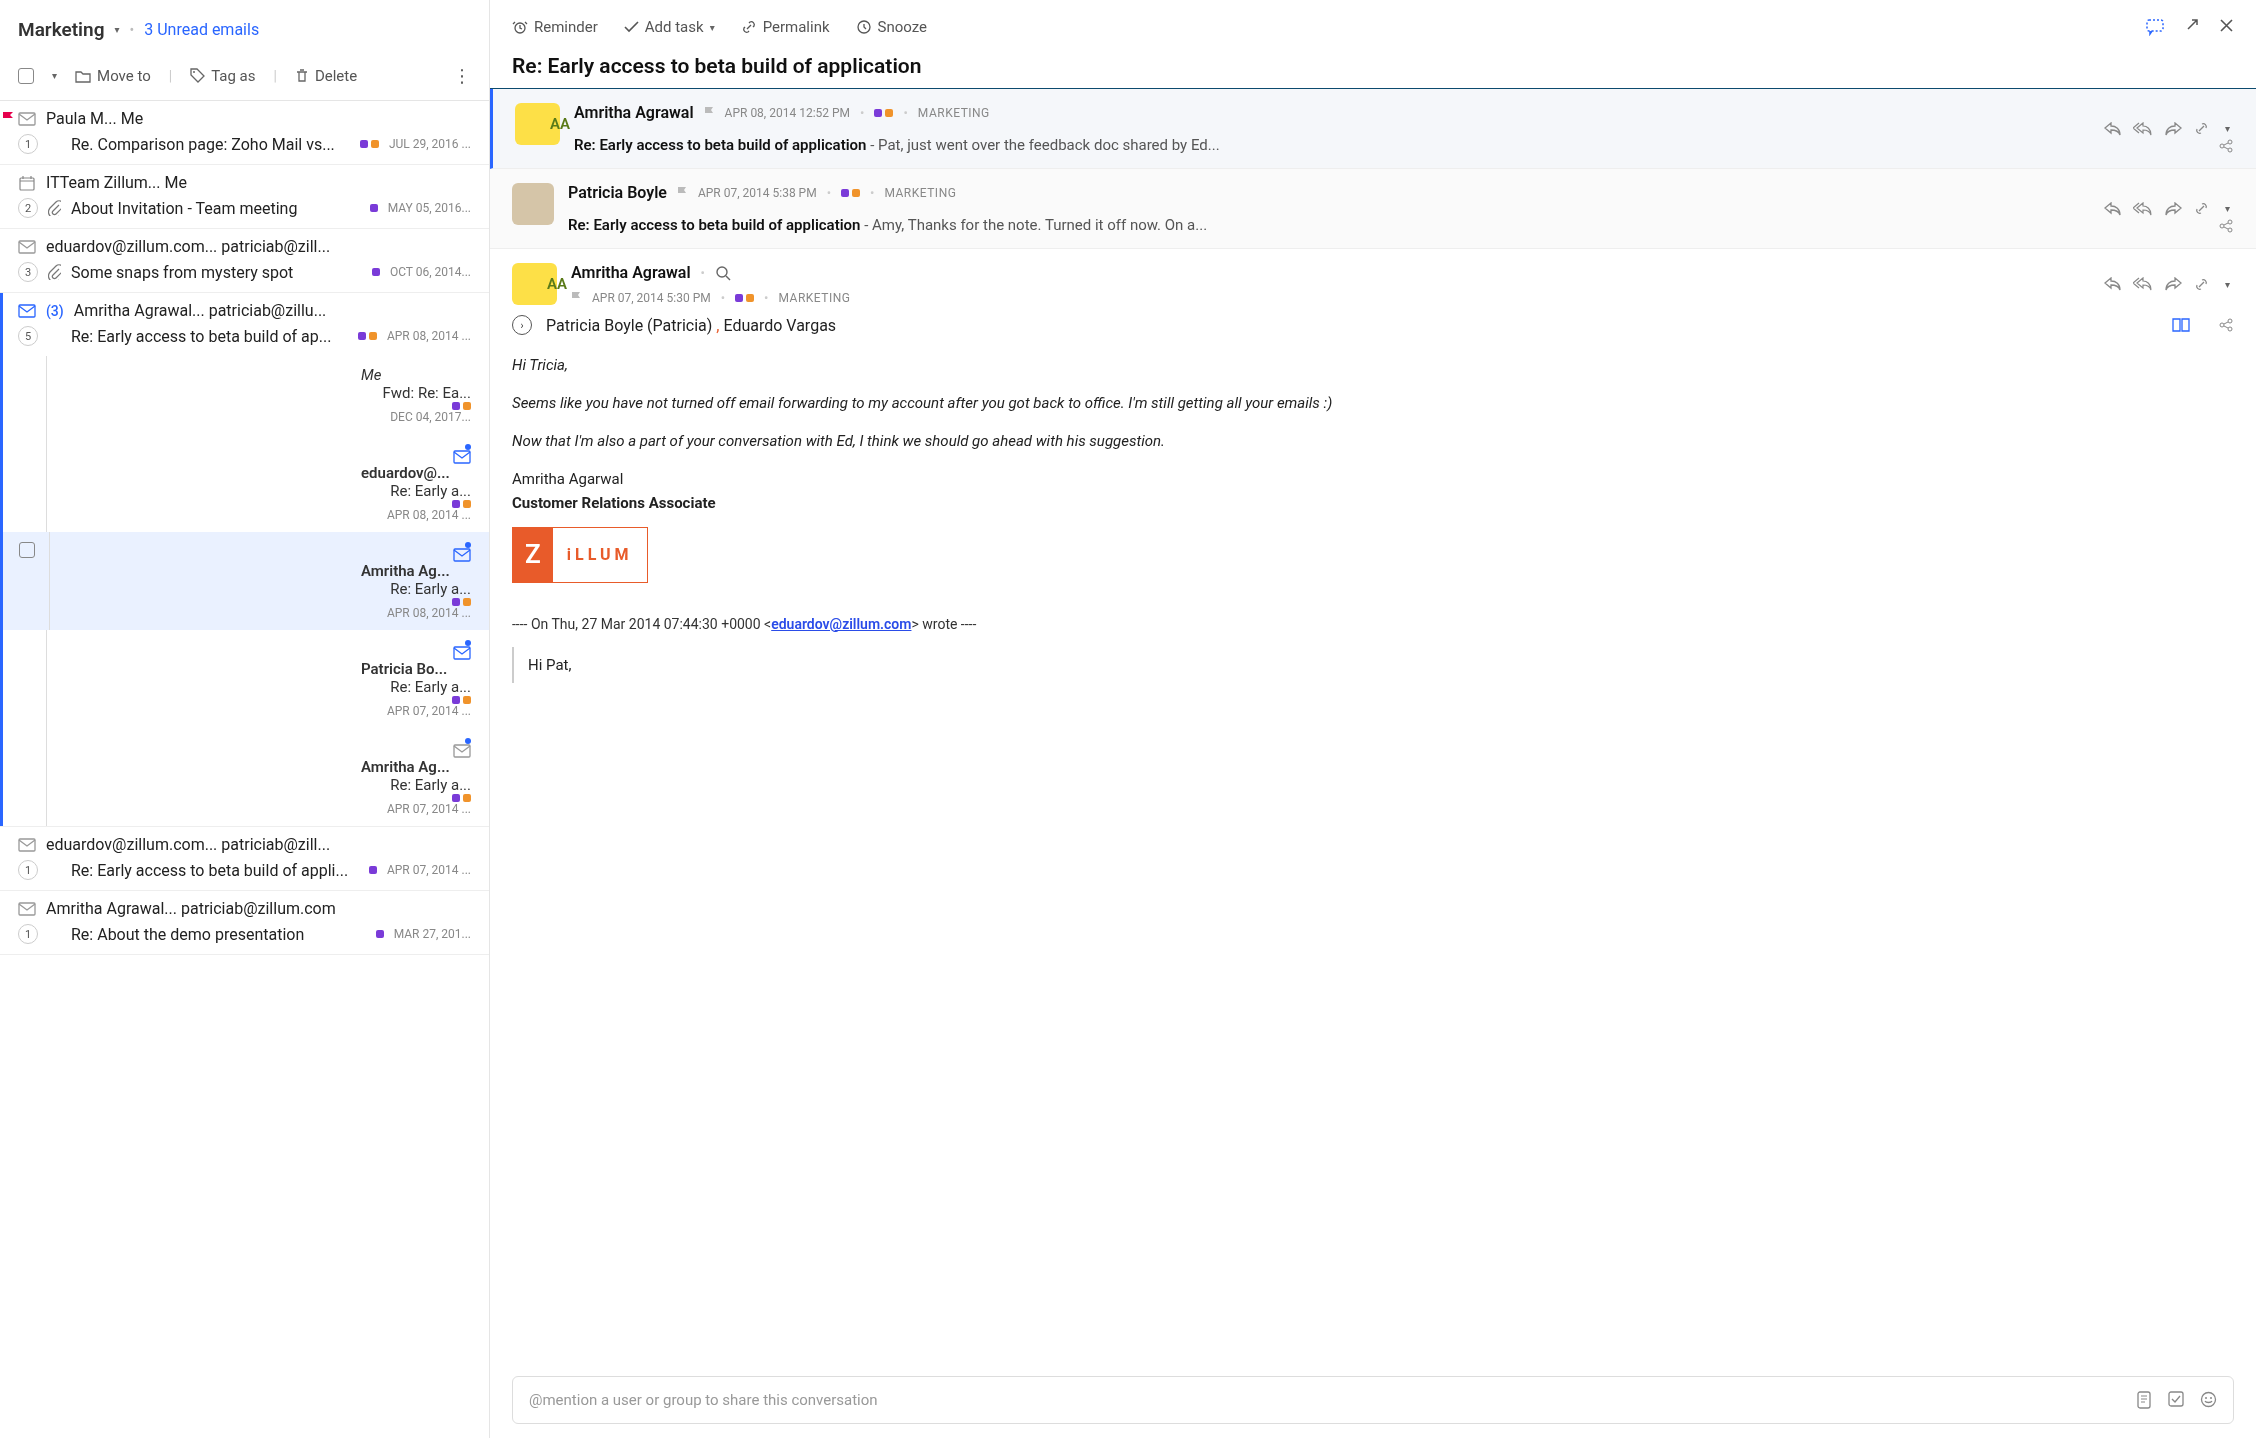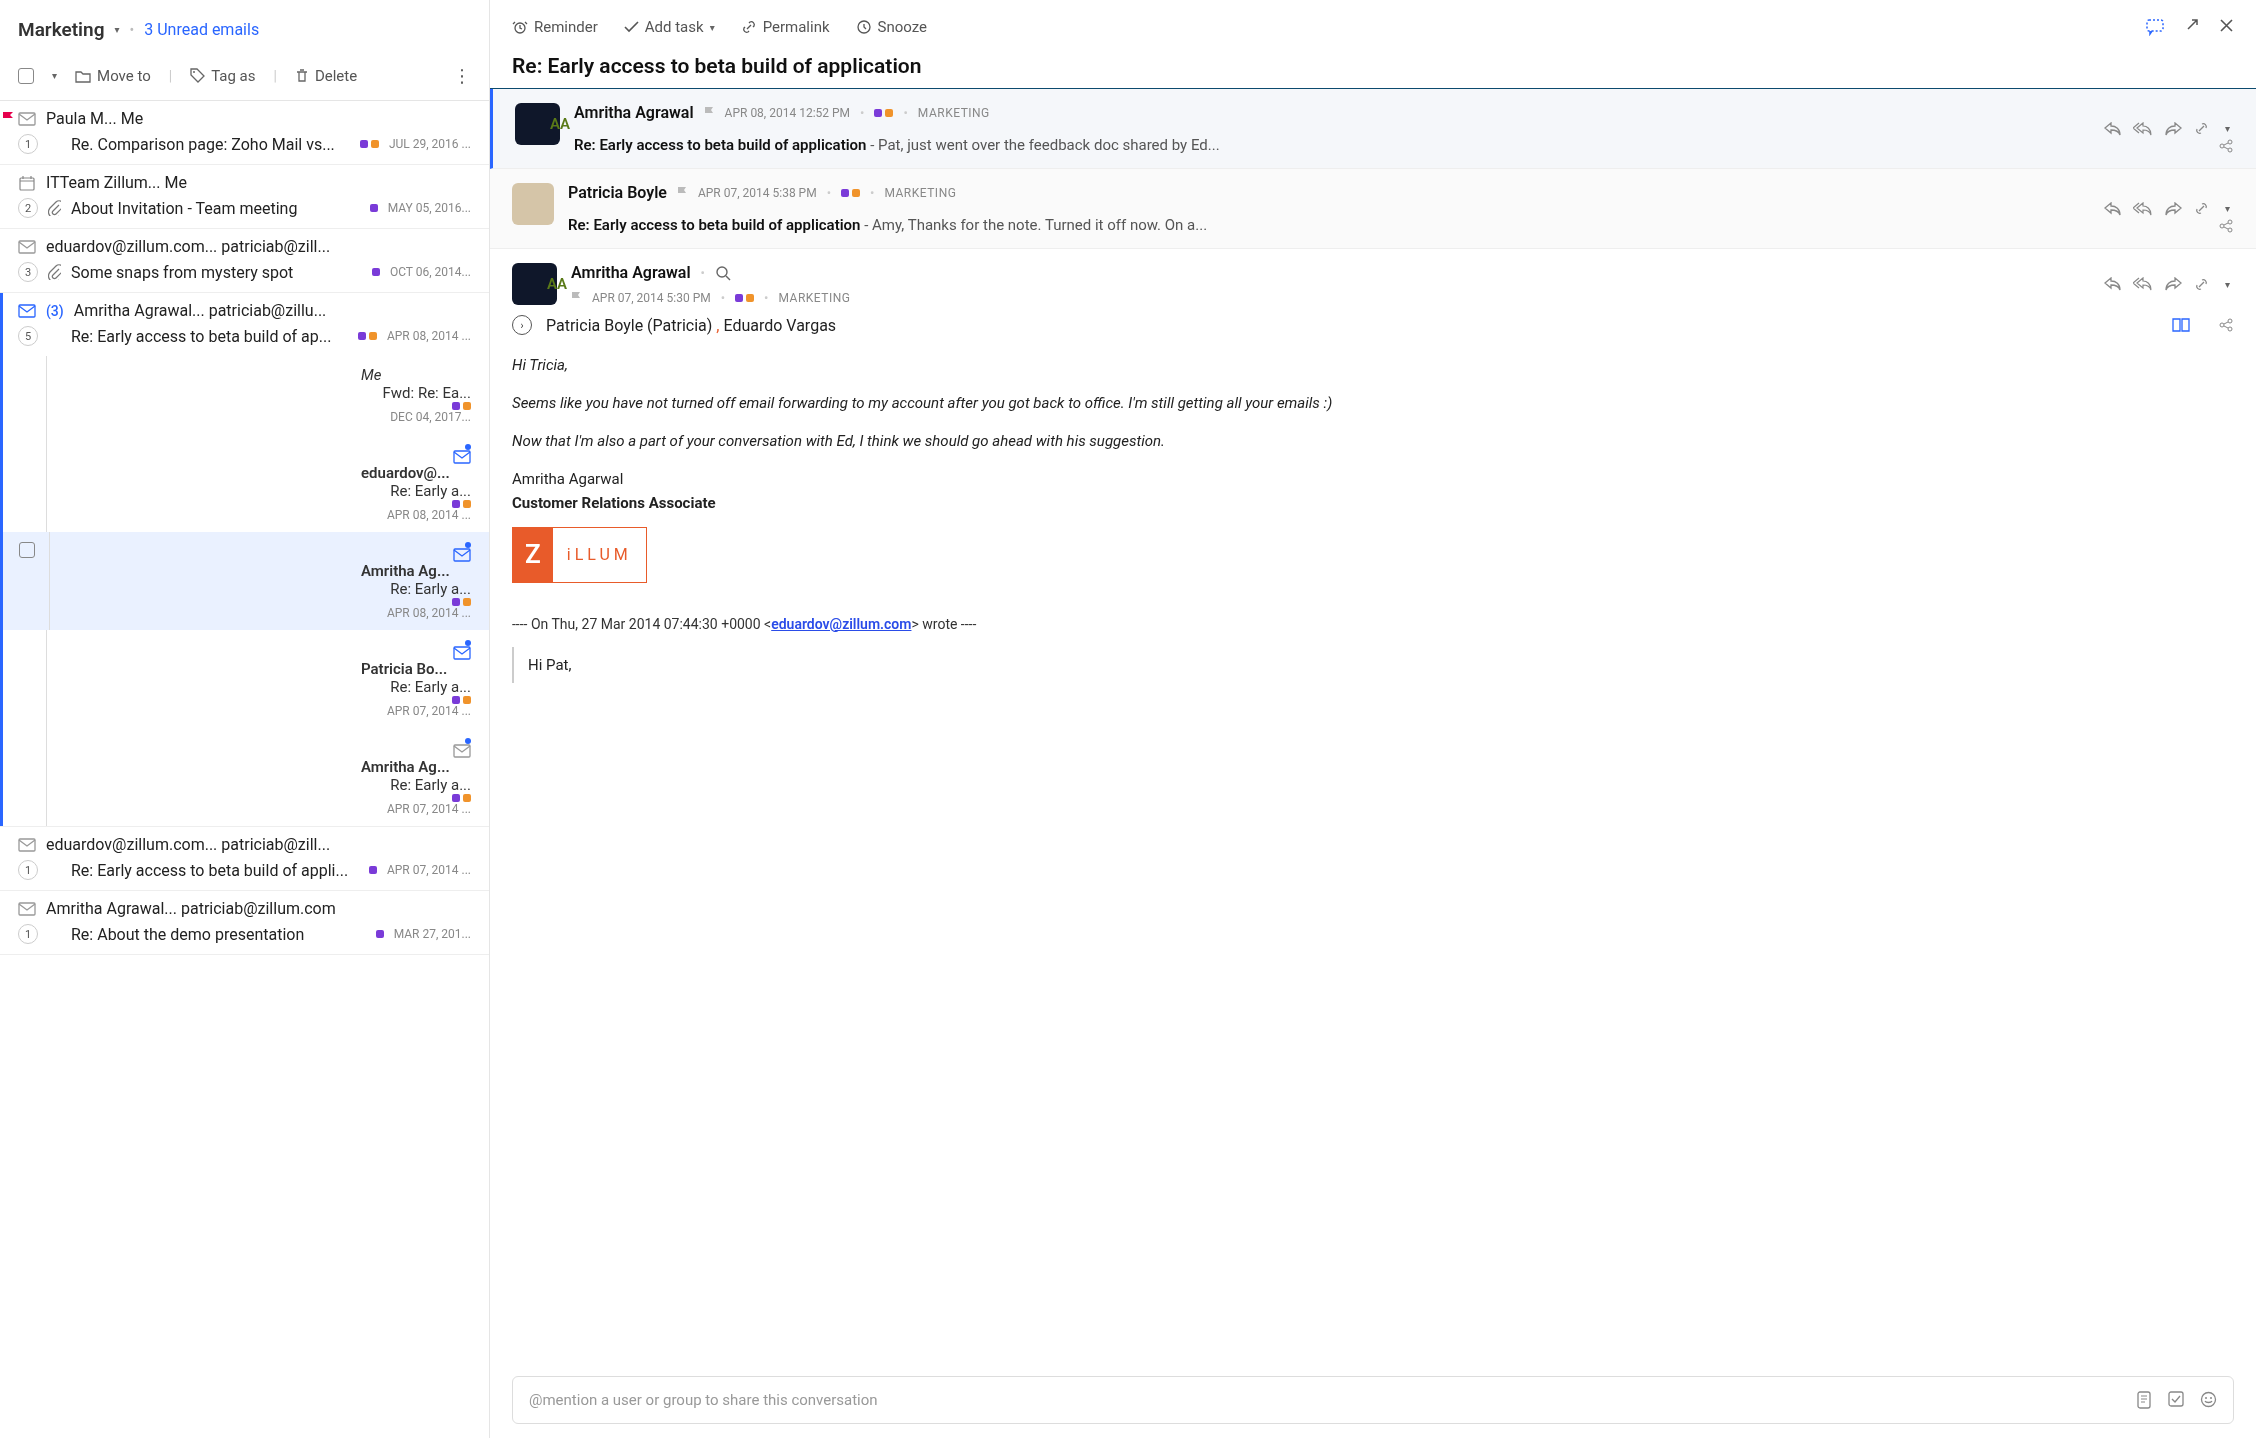--- a/index.html
+++ b/index.html
@@ -50,38 +50,38 @@
   .rp-actions .abtn { display:flex; align-items:center; gap:6px; cursor:pointer; }
   .rp-actions-right { margin-left:auto; display:flex; gap:20px; color:#666; }
   .rp-subject { font-size:21px; font-weight:600; margin-top:18px; color:#111; }
 
   .thread-items { flex:1; overflow-y:auto; padding:0 0 20px; }
   .msg-card { padding:14px 22px; position:relative; }
   .msg-card.compact { background:#fafafa; border-bottom:1px solid #eee; }
   .msg-card.compact.sel { border-left:3px solid #2a66ff; background:#f5f7fa; }
   .msg-head { display:flex; gap:14px; }
   .avatar { width:42px; height:42px; border-radius:6px; display:flex; align-items:center; justify-content:center; font-weight:600; color:#666; font-size:15px; flex-shrink:0; }
-  .avatar.green { background:#0f172a; color:#5a7a18;padding-left:45px; }
+  .avatar.green { background:#fde047; color:#5a7a18;padding-left:45px; }
   .avatar.photo { background:#d5c5a8; }
   .msg-meta { flex:1; min-width:0; }
   .meta-line1 { display:flex; align-items:center; gap:10px; font-size:13px; }
   .meta-from { font-size:16px; font-weight:600; color:#111; }
   .meta-date { color:#888; font-size:12px; }
   .meta-label { color:#888; font-size:12px; letter-spacing:0.5px; }
   .meta-line2 { margin-top:14px; font-size:15px; color:#555; white-space:nowrap; overflow:hidden; text-overflow:ellipsis; }
   .meta-line2 b { color:#111; font-weight:600; }
   .msg-actions { display:flex; gap:12px; color:#888; align-items:center; }
 
   .expanded .msg-body { padding:18px 0 0 0; font-size:15px; line-height:1.6; color:#222; }
   .expanded .msg-body p { margin-bottom:14px;font-style:italic; }
   .sig-name { margin-top:8px; }
   .sig-title { font-weight:700; }
   .logo-box { display:inline-flex; align-items:center; border:1px solid #e85b2a; margin-top:12px; }
   .logo-z { background:#e85b2a; color:#fff; font-size:26px; font-weight:600; padding:6px 12px; }
-  .logo-illum { color:#e85b2a; letter-spacing:4px; padding:6px 14px; font-size:16px; font-weight:400; }
+  .logo-illum { color:#e85b2a; letter-spacing:4px; padding:6px 14px; font-size:16px; font-weight:700; }
   .quoted-prefix { margin-top:30px; font-size:14px; color:#333; }
   .quoted-prefix a { color:#2a4ce8; text-decoration:underline; font-weight:600; }
   .quoted-body { border-left:2px solid #ccc; padding:6px 14px; margin-top:12px; font-size:15px; }
 
   .recipients-row { display:flex; gap:14px; margin-top:10px; align-items:center; }
   .circ-btn { width:20px; height:20px; border:1.5px solid #555; border-radius:50%; display:flex; align-items:center; justify-content:center; font-size:10px; }
   .recipients { font-size:16px; color:#222; }
   .recipients .comma { color:#e85b2a; }
 
   .mention-bar { margin:14px 22px; border:1px solid #ddd; border-radius:6px; padding:14px 16px; display:flex; align-items:center; color:#999; font-size:15px; }

